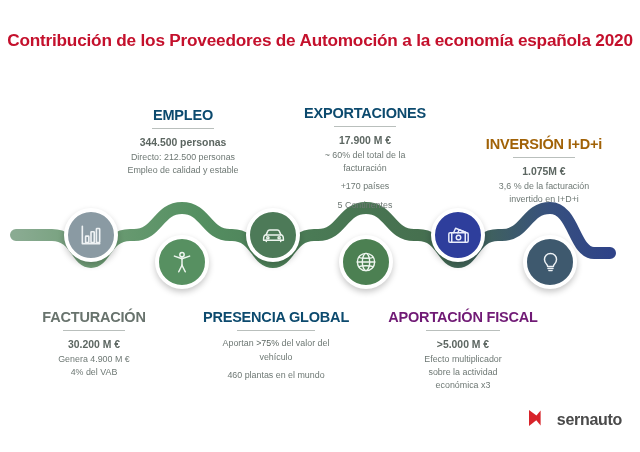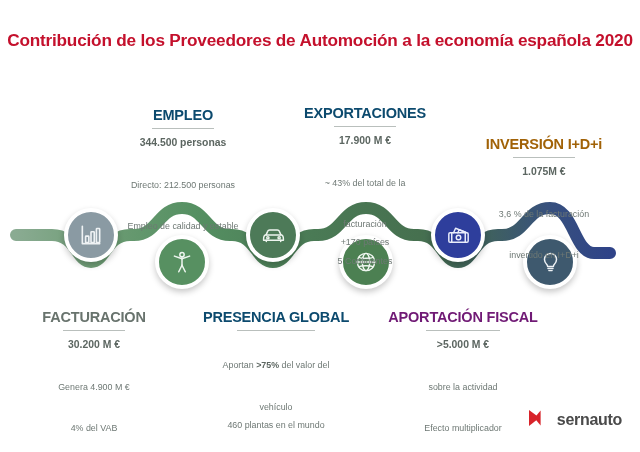--- a/index.html
+++ b/index.html
@@ -44,23 +44,23 @@
   }
   .rule {
     width:62px; height:1.5px; background:#b9bfbc;
     margin:4px auto 6px auto;
   }
   .val {
     font-size:10.4px; font-weight:bold; color:#5c6661;
     line-height:1.45; white-space:nowrap;
   }
   .sub {
-    font-size:8.9px; color:#6e7874; line-height:1.5;margin-top:28px;
-  }
-  .sub b { font-weight:bold; color:#5c6661; }
+    font-size:8.9px; color:#6e7874; line-height:1.5;
+  }
+  .sub b { font-weight:normal; color:#5c6661; }
 
   .green-head { color:#0c4a6e; }
   .grey-head  { color:#68736d; }
   .blue-head  { color:#701a75; }
   .navy-head  { color:#a16207;margin-top:31px; }
 
   
   #logo {
     position:absolute; right:18px; bottom:18px;
     display:flex; align-items:center; gap:7px;
@@ -189,21 +189,21 @@
     <div class="rule"></div>
     <div class="val">344.500 personas</div>
     <div class="sub">Directo: 212.500 personas</div>
     <div class="sub">Empleo de calidad y estable</div>
   </div>
 
   <div class="block" style="left:290px; top:106px; width:150px;">
     <div class="head green-head">EXPORTACIONES</div>
     <div class="rule"></div>
     <div class="val">17.900 M €</div>
-    <div class="sub">~ 43% del total de la</div>
+    <div class="sub">~ 60% del total de la</div>
     <div class="sub">facturación</div>
     <div class="sub" style="margin-top:5px;">+170 países</div>
     <div class="sub" style="margin-top:5px;">5 Continentes</div>
   </div>
 
   <div class="block" style="left:458px; top:106px; width:172px;">
     <div class="head navy-head">INVERSIÓN I+D+i</div>
     <div class="rule"></div>
     <div class="val">1.075M €</div>
     <div class="sub">3,6 % de la facturación</div>
@@ -223,22 +223,22 @@
     <div class="rule" style="width:78px;"></div>
     <div class="sub"><span>Aportan </span><b>&gt;75%</b><span> del valor del</span></div>
     <div class="sub">vehículo</div>
     <div class="sub" style="margin-top:5px;">460 plantas en el mundo</div>
   </div>
 
   <div class="block" style="left:378px; top:310px; width:170px;">
     <div class="head blue-head">APORTACIÓN FISCAL</div>
     <div class="rule" style="width:74px;"></div>
     <div class="val">&gt;5.000 M €</div>
+    <div class="sub">Efecto multiplicador</div>
     <div class="sub">sobre la actividad</div>
-    <div class="sub">Efecto multiplicador</div>
     <div class="sub">económica x3</div>
   </div>
 
   <div id="logo">
     <span>
       <svg width="24" height="24" viewBox="0 0 24 24">
         <path d="M3 4 L13.5 11.8 L3 20 Z" fill="#D8232A"></path>
         <path d="M14.6 4.6 L14.6 19.4 L8.4 12.0 Z" fill="#D8232A"></path>
       </svg>
     </span>

